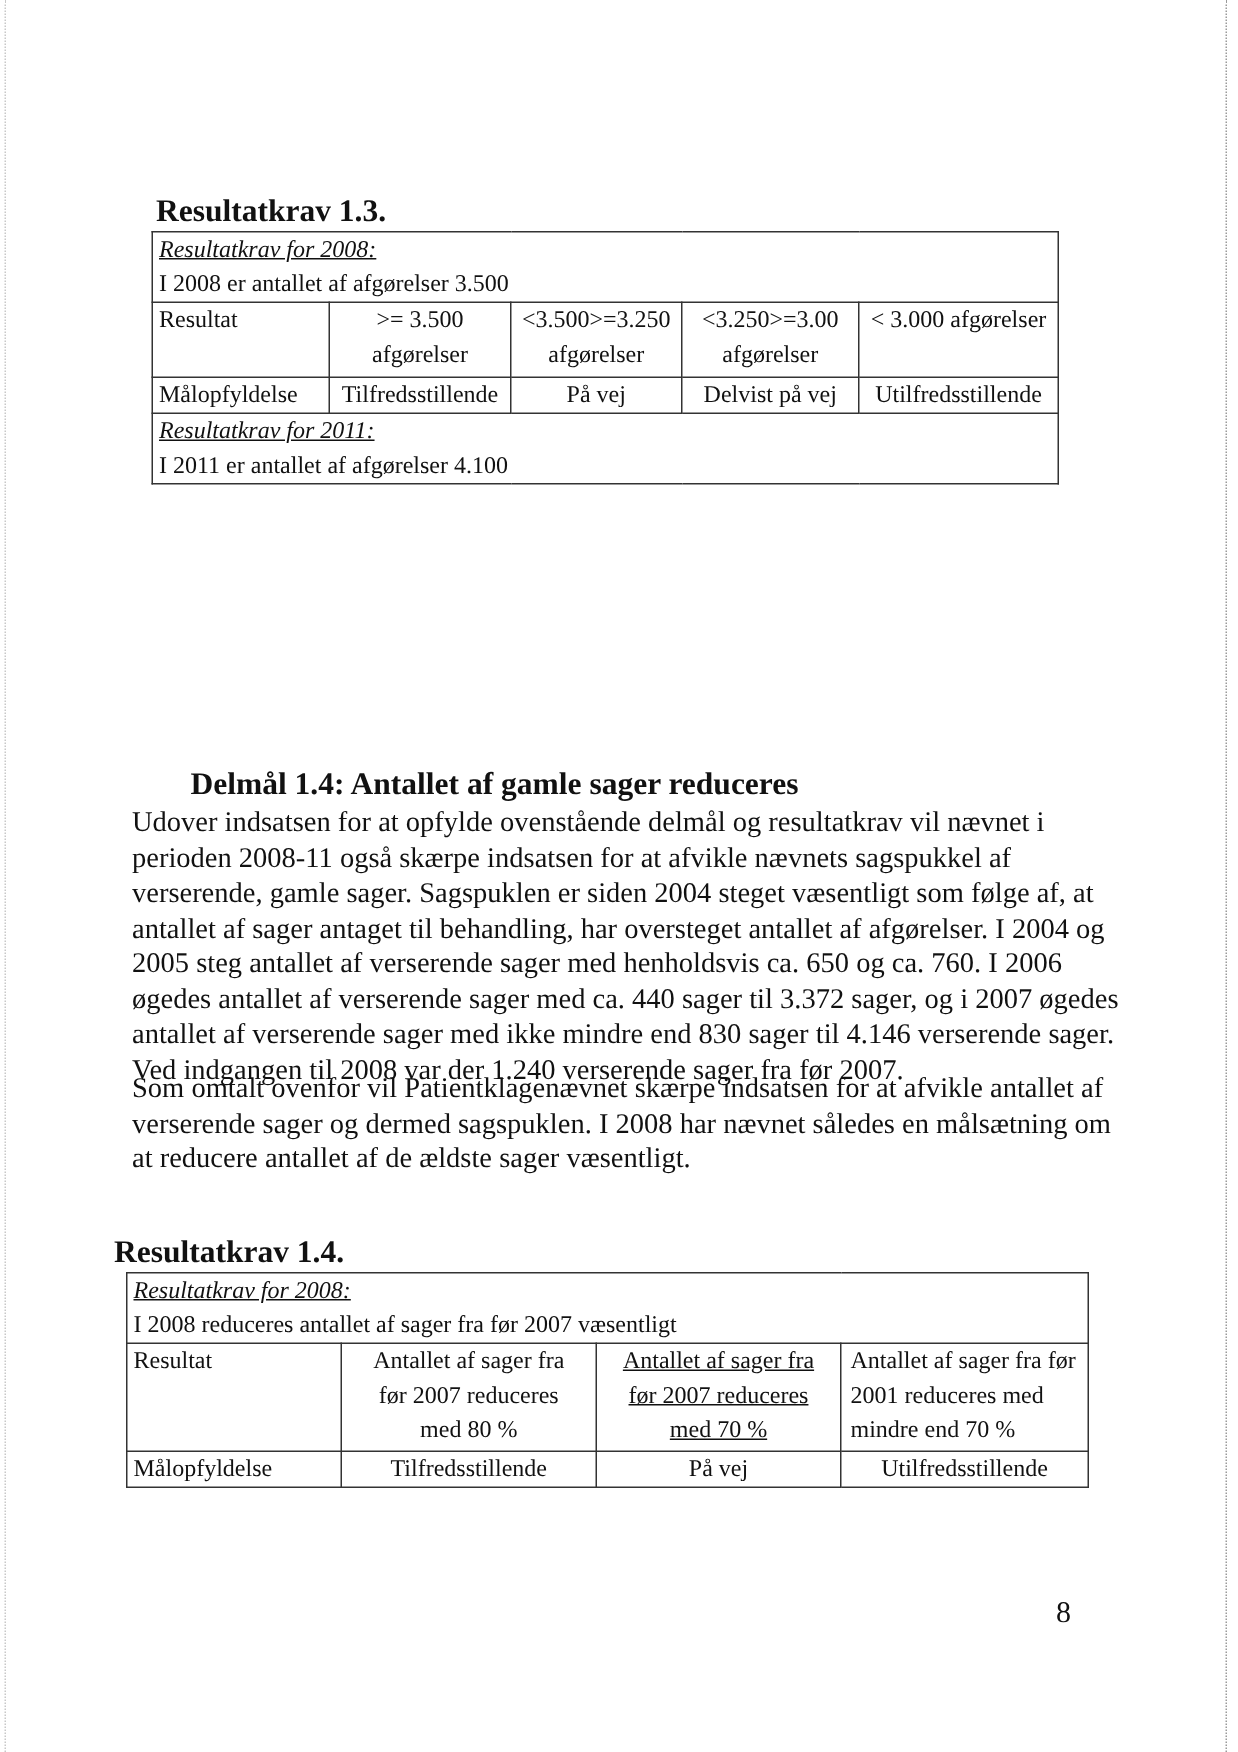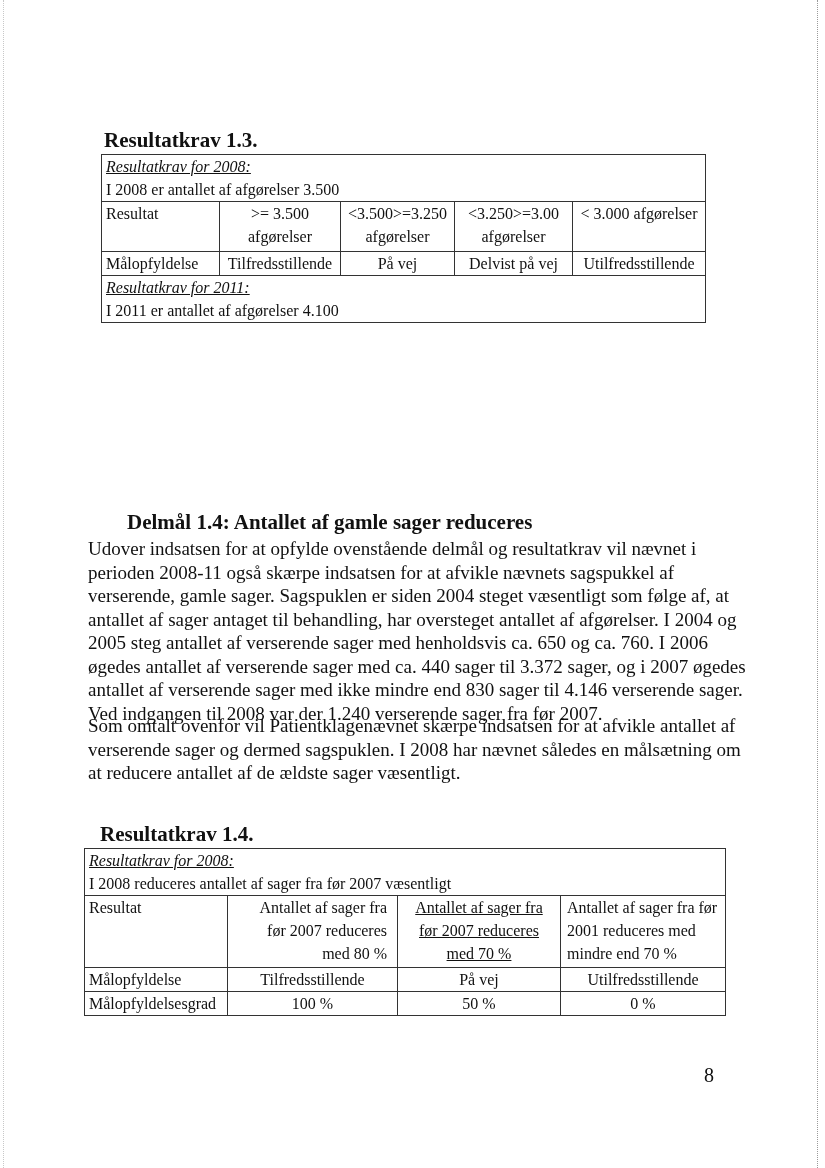--- a/index.html
+++ b/index.html
@@ -60,50 +60,44 @@
       <div>I 2011 er antallet af afgørelser 4.100</div>
     </td>
   </tr>
 </tbody>
   </table>
 
 <div class="heading" style="left:88px; top:510px;margin-left:39px;">Delmål 1.4: Antallet af gamle sager reduceres</div>
 <div class="para" style="top:537px;">Udover indsatsen for at opfylde ovenstående delmål og resultatkrav vil nævnet i perioden 2008-11 også skærpe indsatsen for at afvikle nævnets sagspukkel af verserende, gamle sager. Sagspuklen er siden 2004 steget væsentligt som følge af, at antallet af sager antaget til behandling, har oversteget antallet af afgørelser. I 2004 og 2005 steg antallet af verserende sager med henholdsvis ca. 650 og ca. 760. I 2006 øgedes antallet af verserende sager med ca. 440 sager til 3.372 sager, og i 2007 øgedes antallet af verserende sager med ikke mindre end 830 sager til 4.146 verserende sager. Ved indgangen til 2008 var der 1.240 verserende sager fra før 2007.</div>
 <div class="para" style="top:714px;">Som omtalt ovenfor vil Patientklagenævnet skærpe indsatsen for at afvikle antallet af verserende sager og dermed sagspuklen. I 2008 har nævnet således en målsætning om at reducere antallet af de ældste sager væsentligt.</div>
 
-<div class="heading" style="left:100px; top:822px;">Resultatkrav 1.4.</div>
+<div class="heading" style="left:76px; top:822px;">Resultatkrav 1.4.</div>
 
 <table class="rk" style="left:84px; top:848px; width:641px;">
   <colgroup>
       <col style="width:143px">
       <col style="width:170px">
       <col style="width:163px">
       <col style="width:165px">
     </colgroup>
   <tbody>
       <tr>
     <td colspan="4">
       <div class="year-title">Resultatkrav for 2008:</div>
       <div>I 2008 reduceres antallet af sager fra før 2007 væsentligt</div>
     </td>
   </tr>
   <tr style="height:72px;">
     <td>Resultat</td>
-    <td class="c" style="padding:0 10px;text-align:right;">Antallet af sager fra før 2007 reduceres med 80 %</td>
+    <td class="c" style="padding:0 10px;">Antallet af sager fra før 2007 reduceres med 80 %</td>
     <td class="c" style="padding:0 12px;text-decoration:underline;">Antallet af sager fra før 2007 reduceres med 70 %</td>
     <td style="padding:0 6px;">Antallet af sager fra før 2001 reduceres med mindre end 70 %</td>
   </tr>
   <tr>
     <td>Målopfyldelse</td>
     <td class="c">Tilfredsstillende</td>
     <td class="c">På vej</td>
     <td class="c">Utilfredsstillende</td>
   </tr>
-  <tr>
-    <td>Målopfyldelsesgrad</td>
-    <td class="c">100 %</td>
-    <td class="c">50 %</td>
-    <td class="c">0 %</td>
-  </tr>
 </tbody>
   </table>
 
 <div class="pagenum">8</div>
 
 </body></html>

